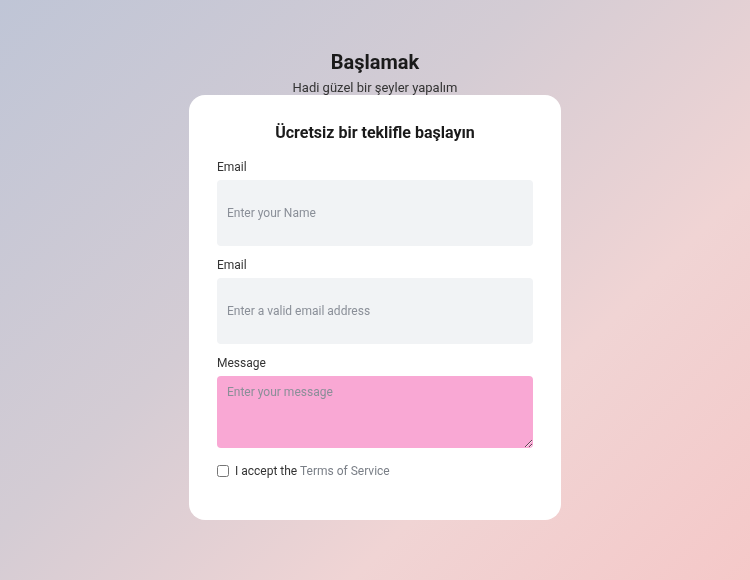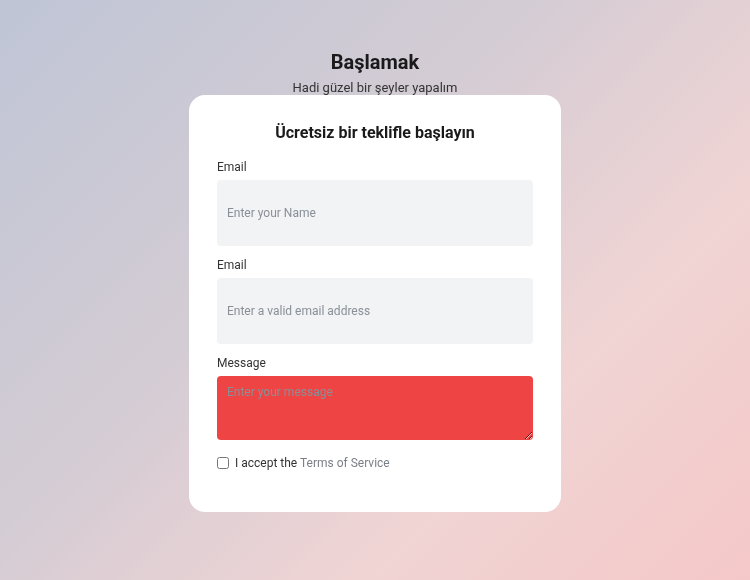--- a/index.html
+++ b/index.html
@@ -55,29 +55,29 @@
       font-size: 12px;
       color: #333;
       margin-bottom: 12px;
       font-family: inherit;
     }
     .text-input::placeholder {
       color: #8a8f98;
     }
     .textarea-input {
       width: 100%;
-      background: #ef4444;
+      background: #f9a8d4;
       border: none;
       border-radius: 4px;
       padding: 9px 10px;
       font-size: 12px;
       color: #333;
       margin-bottom: 12px;
       font-family: inherit;
-      height: 64px;
+      height: 72px;
       resize: both;
     }
     .textarea-input::placeholder {
       color: #8a8f98;
     }
     .checkbox-row {
       display: flex;
       align-items: center;
       gap: 6px;
       margin-bottom: 14px;

